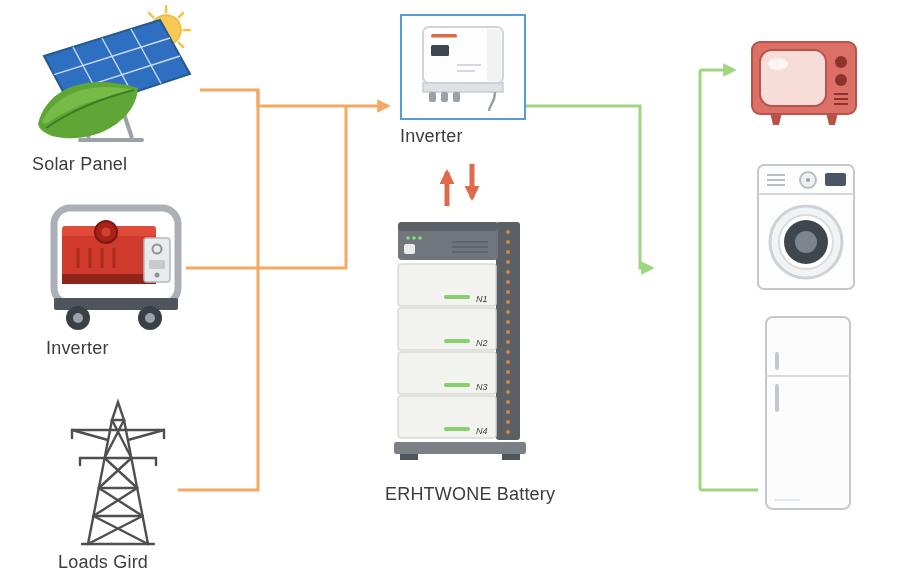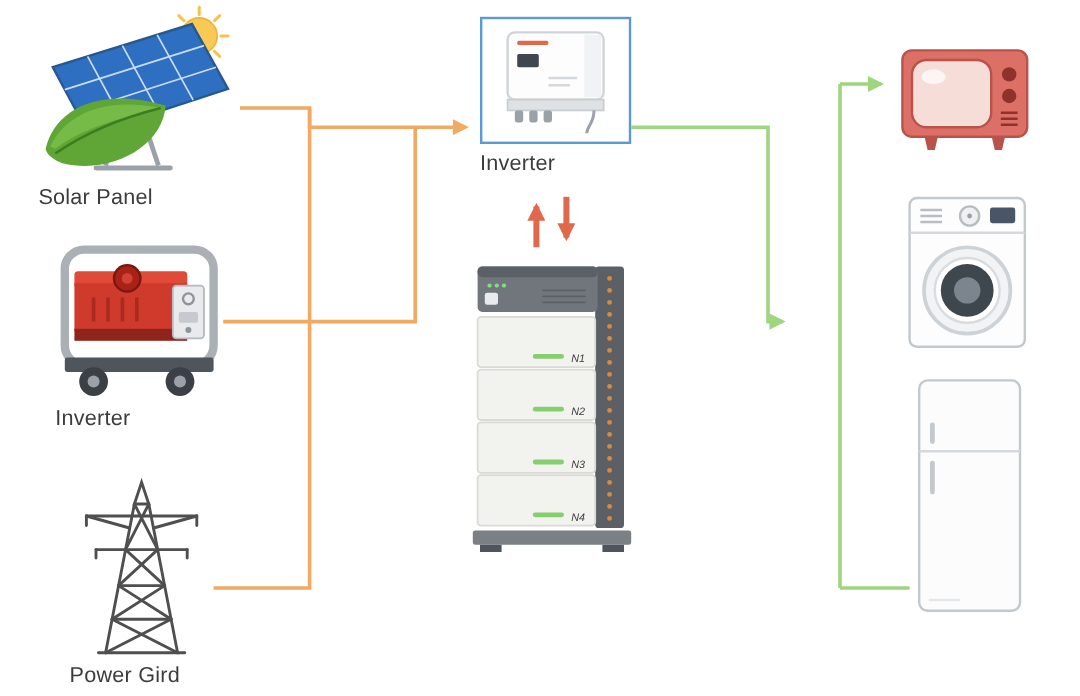--- a/index.html
+++ b/index.html
@@ -155,21 +155,21 @@
       <path d="M54 28 L73.4 66 M66 28 L46.6 66"></path>
       <path d="M46.6 66 L79.2 96 M73.4 66 L40.8 96"></path>
       <path d="M40.8 96 L84.6 124 M79.2 96 L35.4 124"></path>
       <path d="M35.4 124 L90 152 M84.6 124 L30 152"></path>
       <path d="M40.8 96 H79.2"></path>
       <path d="M35.4 124 H84.6"></path>
 
       <path d="M24 152 H96"></path>
     </svg>
   </div>
-  <div class="label" style="left:58px; top:552px; width:120px;">Power Gird</div>
+  <div class="label" style="left:58px; top:552px; width:120px;">Loads Gird</div>
 
   <div class="inverter-box">
     <svg width="96" height="92" viewBox="0 0 96 92">
       <rect x="8" y="6" width="80" height="56" rx="6" fill="#fdfdfd" stroke="#cfd4d9" stroke-width="2"></rect>
       <rect x="72" y="8" width="14" height="52" fill="#f0f2f3"></rect>
       <rect x="16" y="13" width="26" height="3.5" rx="1.5" fill="#e0694c"></rect>
       <rect x="16" y="24" width="18" height="11" rx="1.5" fill="#3e4750"></rect>
       <g stroke="#d5d9dd" stroke-width="2">
         <line x1="42" y1="44" x2="66" y2="44"></line>
         <line x1="42" y1="50" x2="60" y2="50"></line>
@@ -245,20 +245,21 @@
         <rect x="6" y="180" width="98" height="42" rx="3" fill="#f2f2ef" stroke="#d9d9d5" stroke-width="1.5"></rect>
         <rect x="52" y="211" width="26" height="4" rx="2" fill="#86cf6f"></rect>
         <text class="batt-module-label" x="84" y="218">N4</text>
       </g>
 
       <rect x="2" y="226" width="132" height="12" rx="2" fill="#7a8086"></rect>
       <rect x="8" y="238" width="18" height="6" fill="#4e555c"></rect>
       <rect x="110" y="238" width="18" height="6" fill="#4e555c"></rect>
     </svg>
   </div>
+  <div class="label" style="left:385px; top:484px; width:180px;">ERHTWONE Battery</div>
 
   <div class="device" style="left:748px; top:36px;">
     <svg width="112" height="92" viewBox="0 0 112 92">
       <polygon points="22,76 34,76 31,89 25,89" fill="#b9524a"></polygon>
       <polygon points="78,76 90,76 87,89 81,89" fill="#b9524a"></polygon>
       <rect x="4" y="6" width="104" height="72" rx="8" fill="#dd7066" stroke="#b9524a" stroke-width="2"></rect>
       <rect x="12" y="14" width="66" height="56" rx="12" fill="#f6ddd8" stroke="#b9524a" stroke-width="2"></rect>
       <ellipse cx="30" cy="28" rx="10" ry="6" fill="#ffffff" opacity="0.7"></ellipse>
       <circle cx="93" cy="26" r="6" fill="#8e332c"></circle>
       <circle cx="93" cy="44" r="6" fill="#8e332c"></circle>

